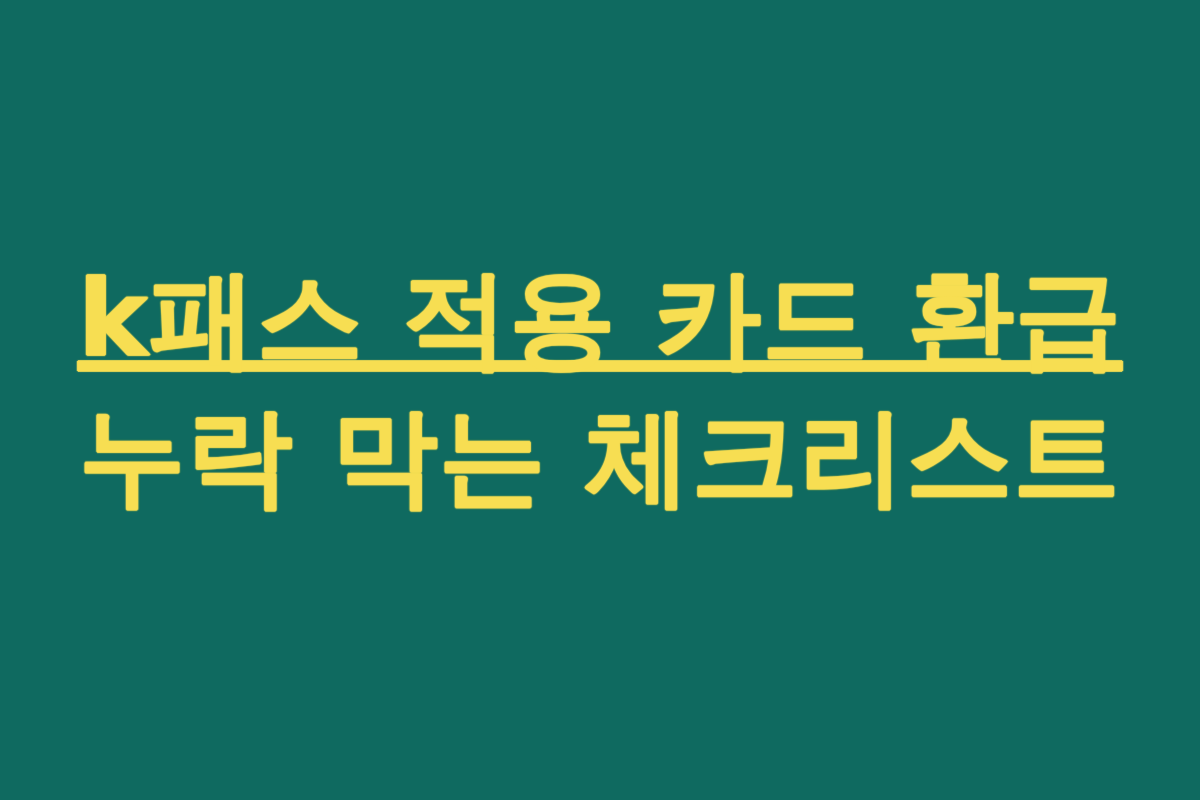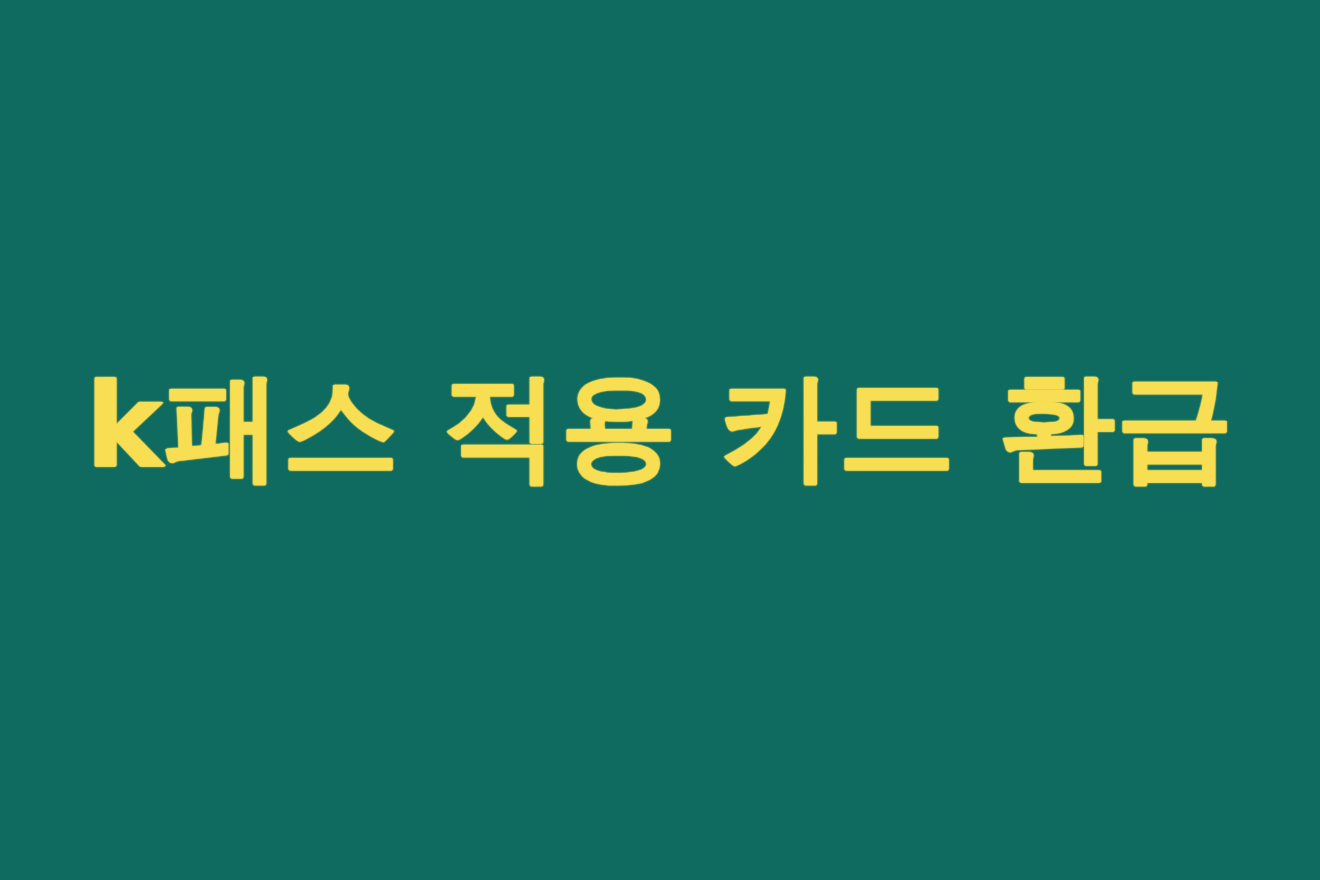--- a/index.html
+++ b/index.html
@@ -57,28 +57,29 @@
     
     text-shadow:
        0px  0px 1.6px #F7DE52,
        0.8px 0px 1.2px #F7DE52,
       -0.8px 0px 1.2px #F7DE52,
        0px  0.8px 1.2px #F7DE52,
        0px -0.8px 1.2px #F7DE52;
     -webkit-font-smoothing: antialiased;
   }
 
-  .headline-line-1 { font-size: 106px; }
+  .headline-line-1 { font-size: 106px; text-decoration: underline; }
   .headline-line-2 { font-size: 106px; }
 </style>
 </head>
 <body>
 
 <div class="thumbnail-card">
 
   <div class="headline">
 
     <span class="headline-line headline-line-1">k패스 적용 카드 환급</span>
 
+    <span class="headline-line headline-line-2">누락 막는 체크리스트</span>
 
   </div>
 
 </div>
 
 </body></html>

